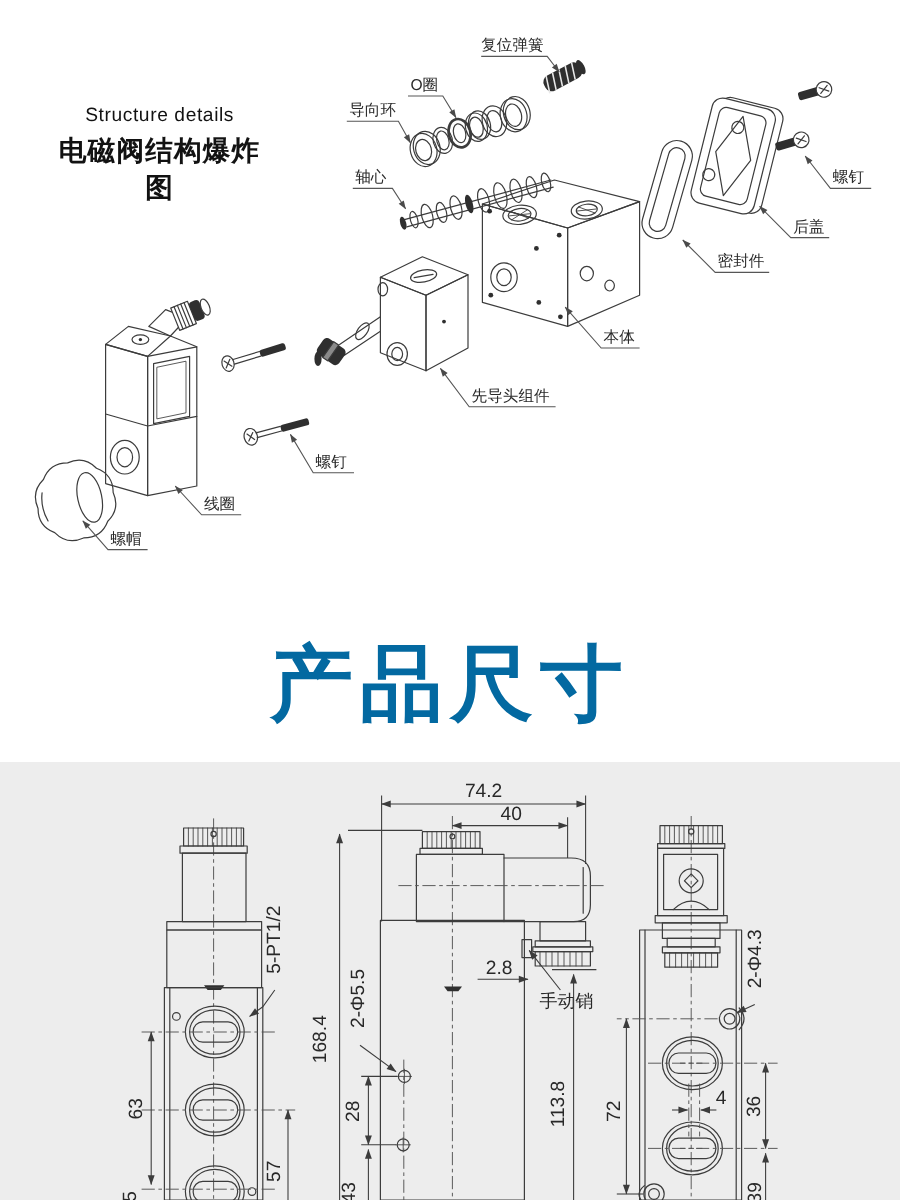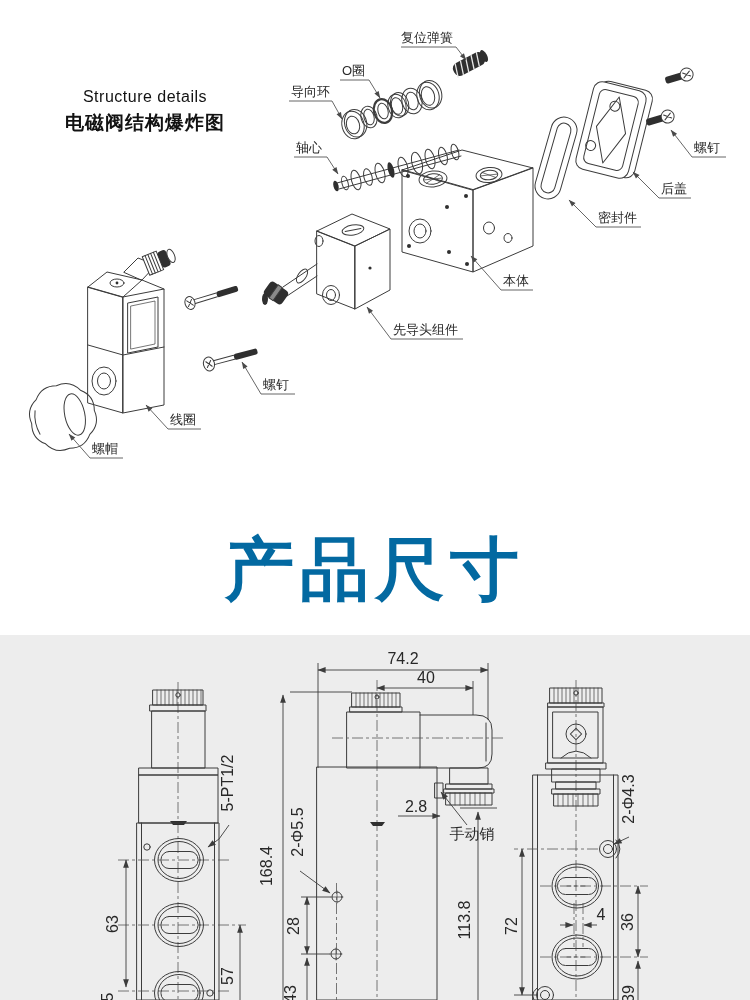--- a/index.html
+++ b/index.html
@@ -1,20 +1,20 @@
 <!DOCTYPE html>
 <html><head>
 <meta charset="utf-8">
 <style>
   html,body{margin:0;padding:0;background:#fff;}
   .page{position:relative;width:750px;height:1000px;background:#ffffff;overflow:hidden;
         font-family:"Liberation Sans",sans-serif;}
-  .titleblock{position:absolute;left:50px;top:88px;width:190px;text-align:center;color:#121212;}
+  .titleblock{position:absolute;left:38px;top:88px;width:190px;text-align:center;color:#121212;}
   .t-en{font-size:16px;letter-spacing:0.5px;}
-  .t-zh{font-size:19px;font-weight:600;margin-top:4px;letter-spacing:1px;}
+  .t-zh{font-size:23px;font-weight:600;margin-top:4px;letter-spacing:1px;}
   .big-title{position:absolute;top:524px;left:0;width:100%;text-align:center;
              font-size:69px;font-weight:900;letter-spacing:6px;color:#0369a1;}
   .gray{position:absolute;top:635px;left:0;width:750px;height:365px;background:#ededed;}
   svg{display:block;}
   .ln{fill:none;stroke:#3c3c3c;stroke-width:1;stroke-linejoin:round;stroke-linecap:round;}
   .lnw{fill:#ffffff;stroke:#3c3c3c;stroke-width:1;stroke-linejoin:round;}
   .dk{fill:#2f2f2f;stroke:none;}
   .cl{fill:none;stroke:#555;stroke-width:0.8;stroke-dasharray:11 3 3 3;}
   .dl{fill:none;stroke:#3c3c3c;stroke-width:0.9;}
   .dt{font-size:16px;fill:#282828;}

